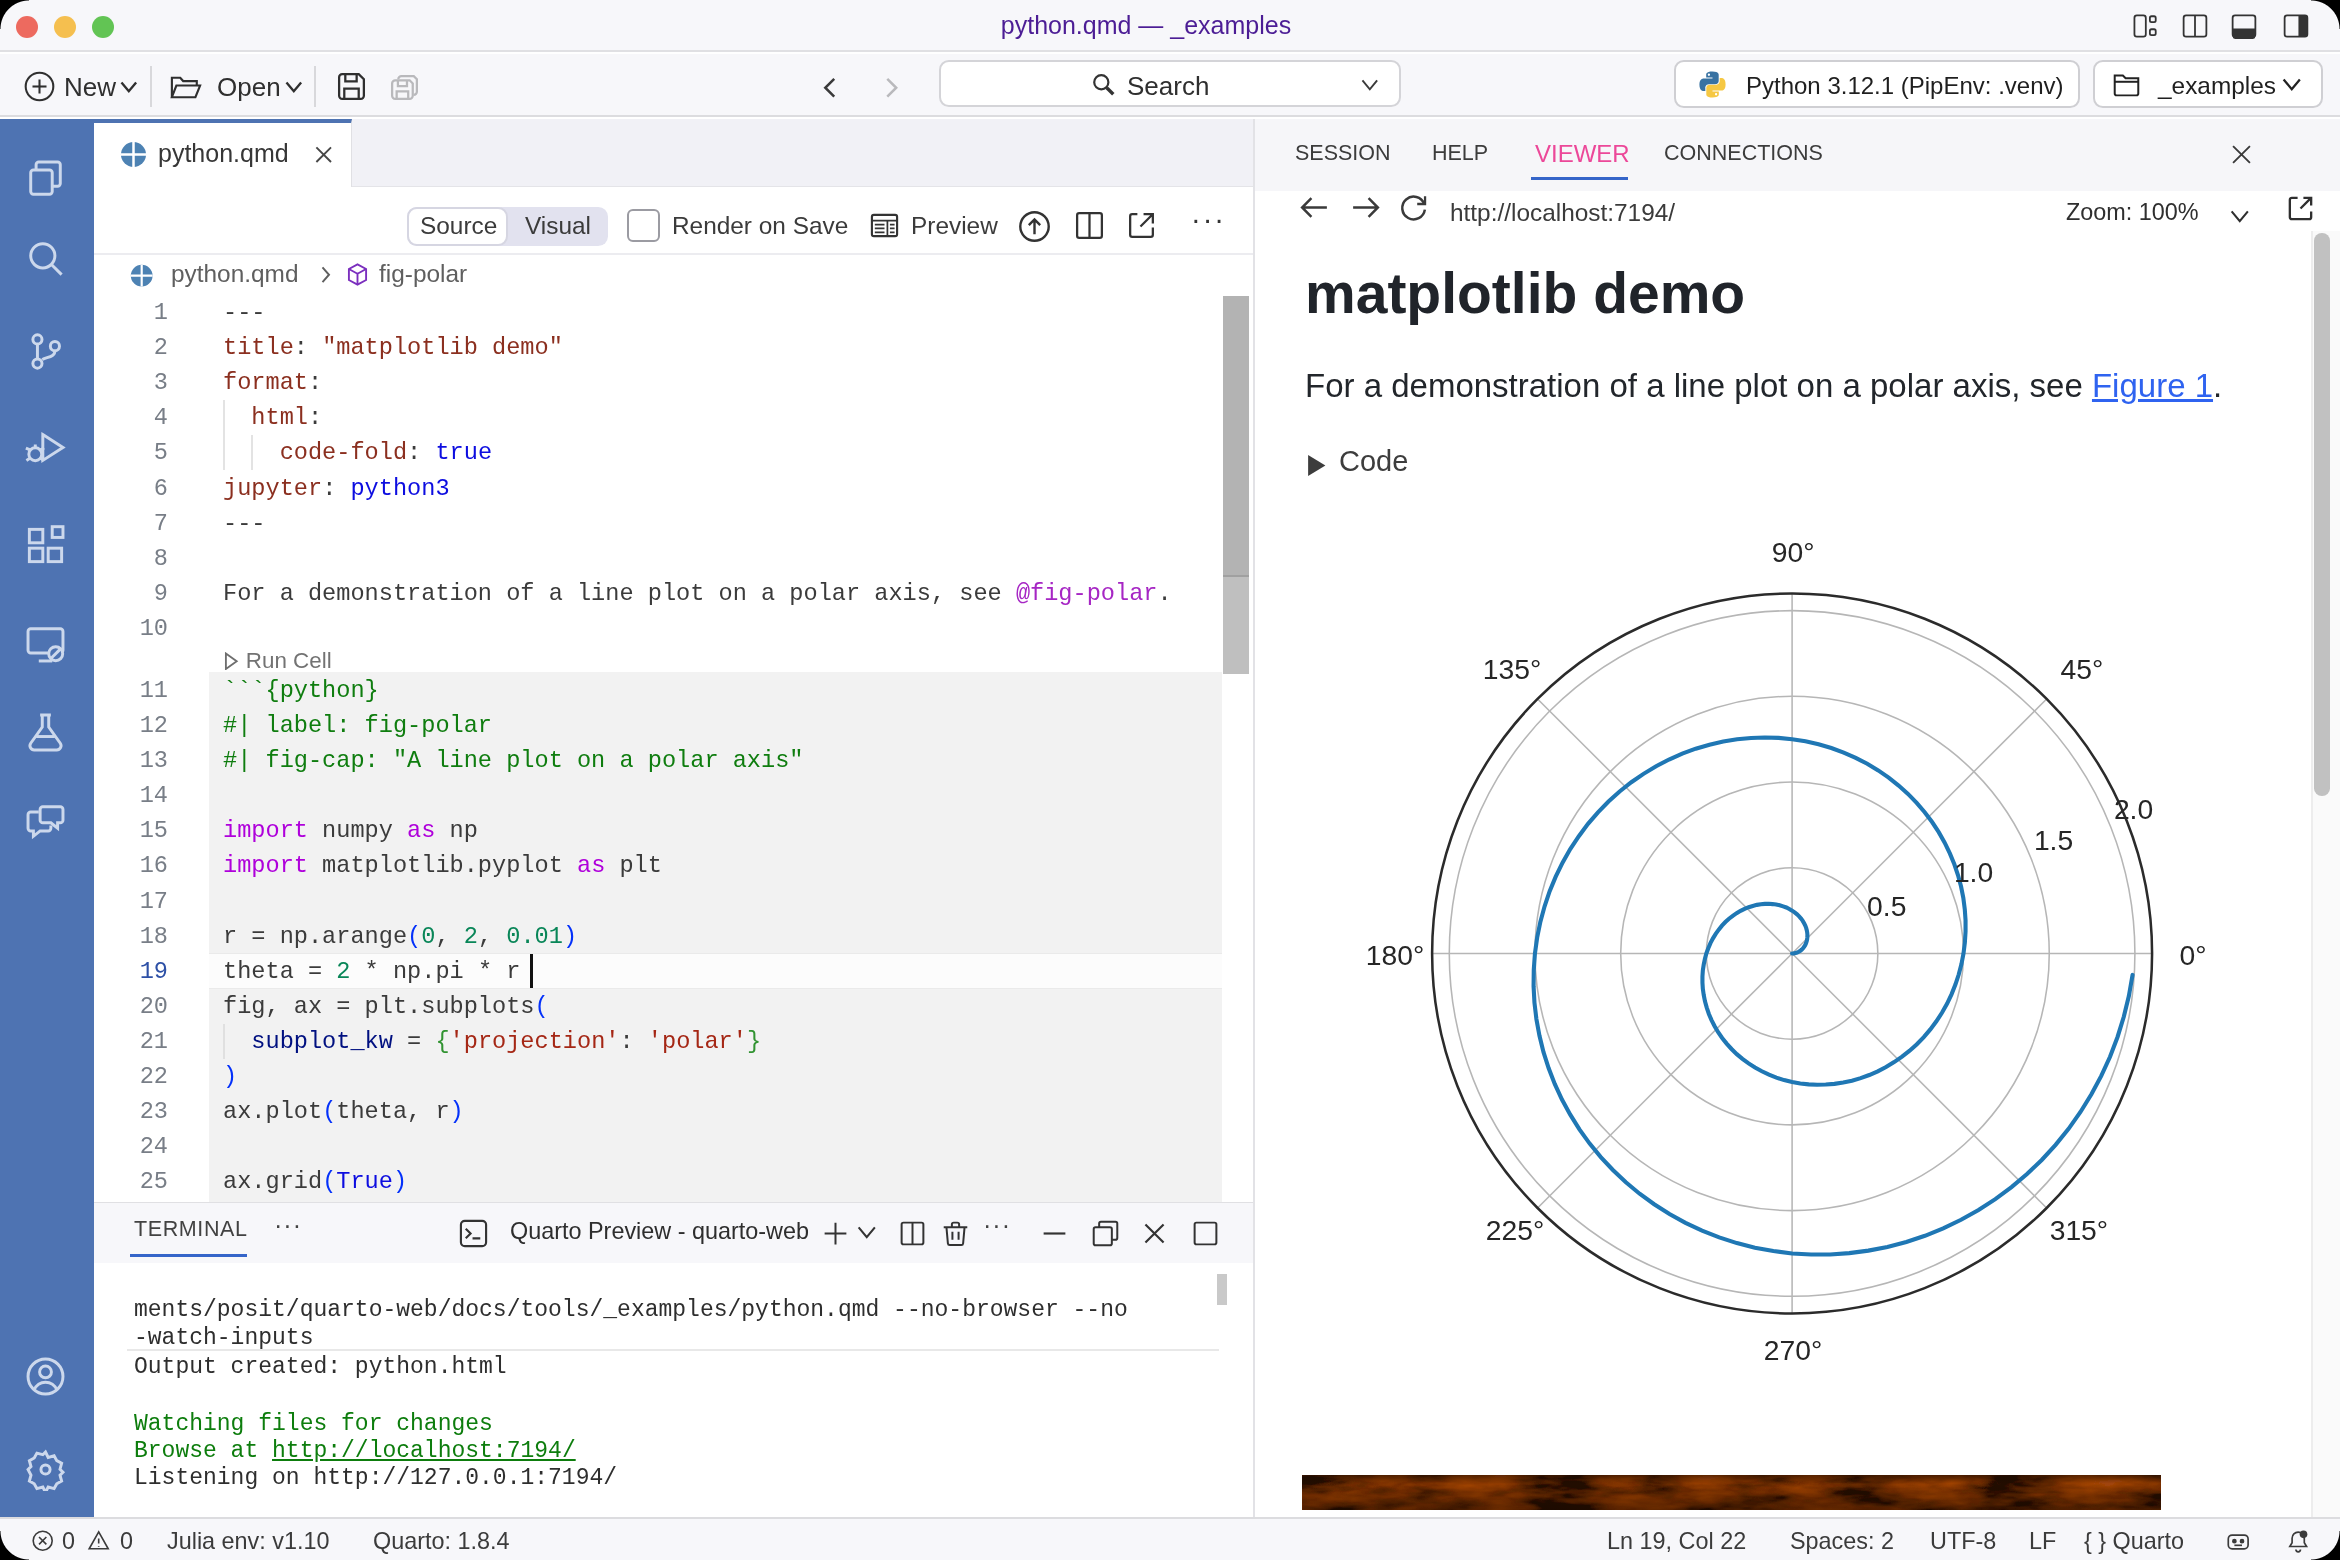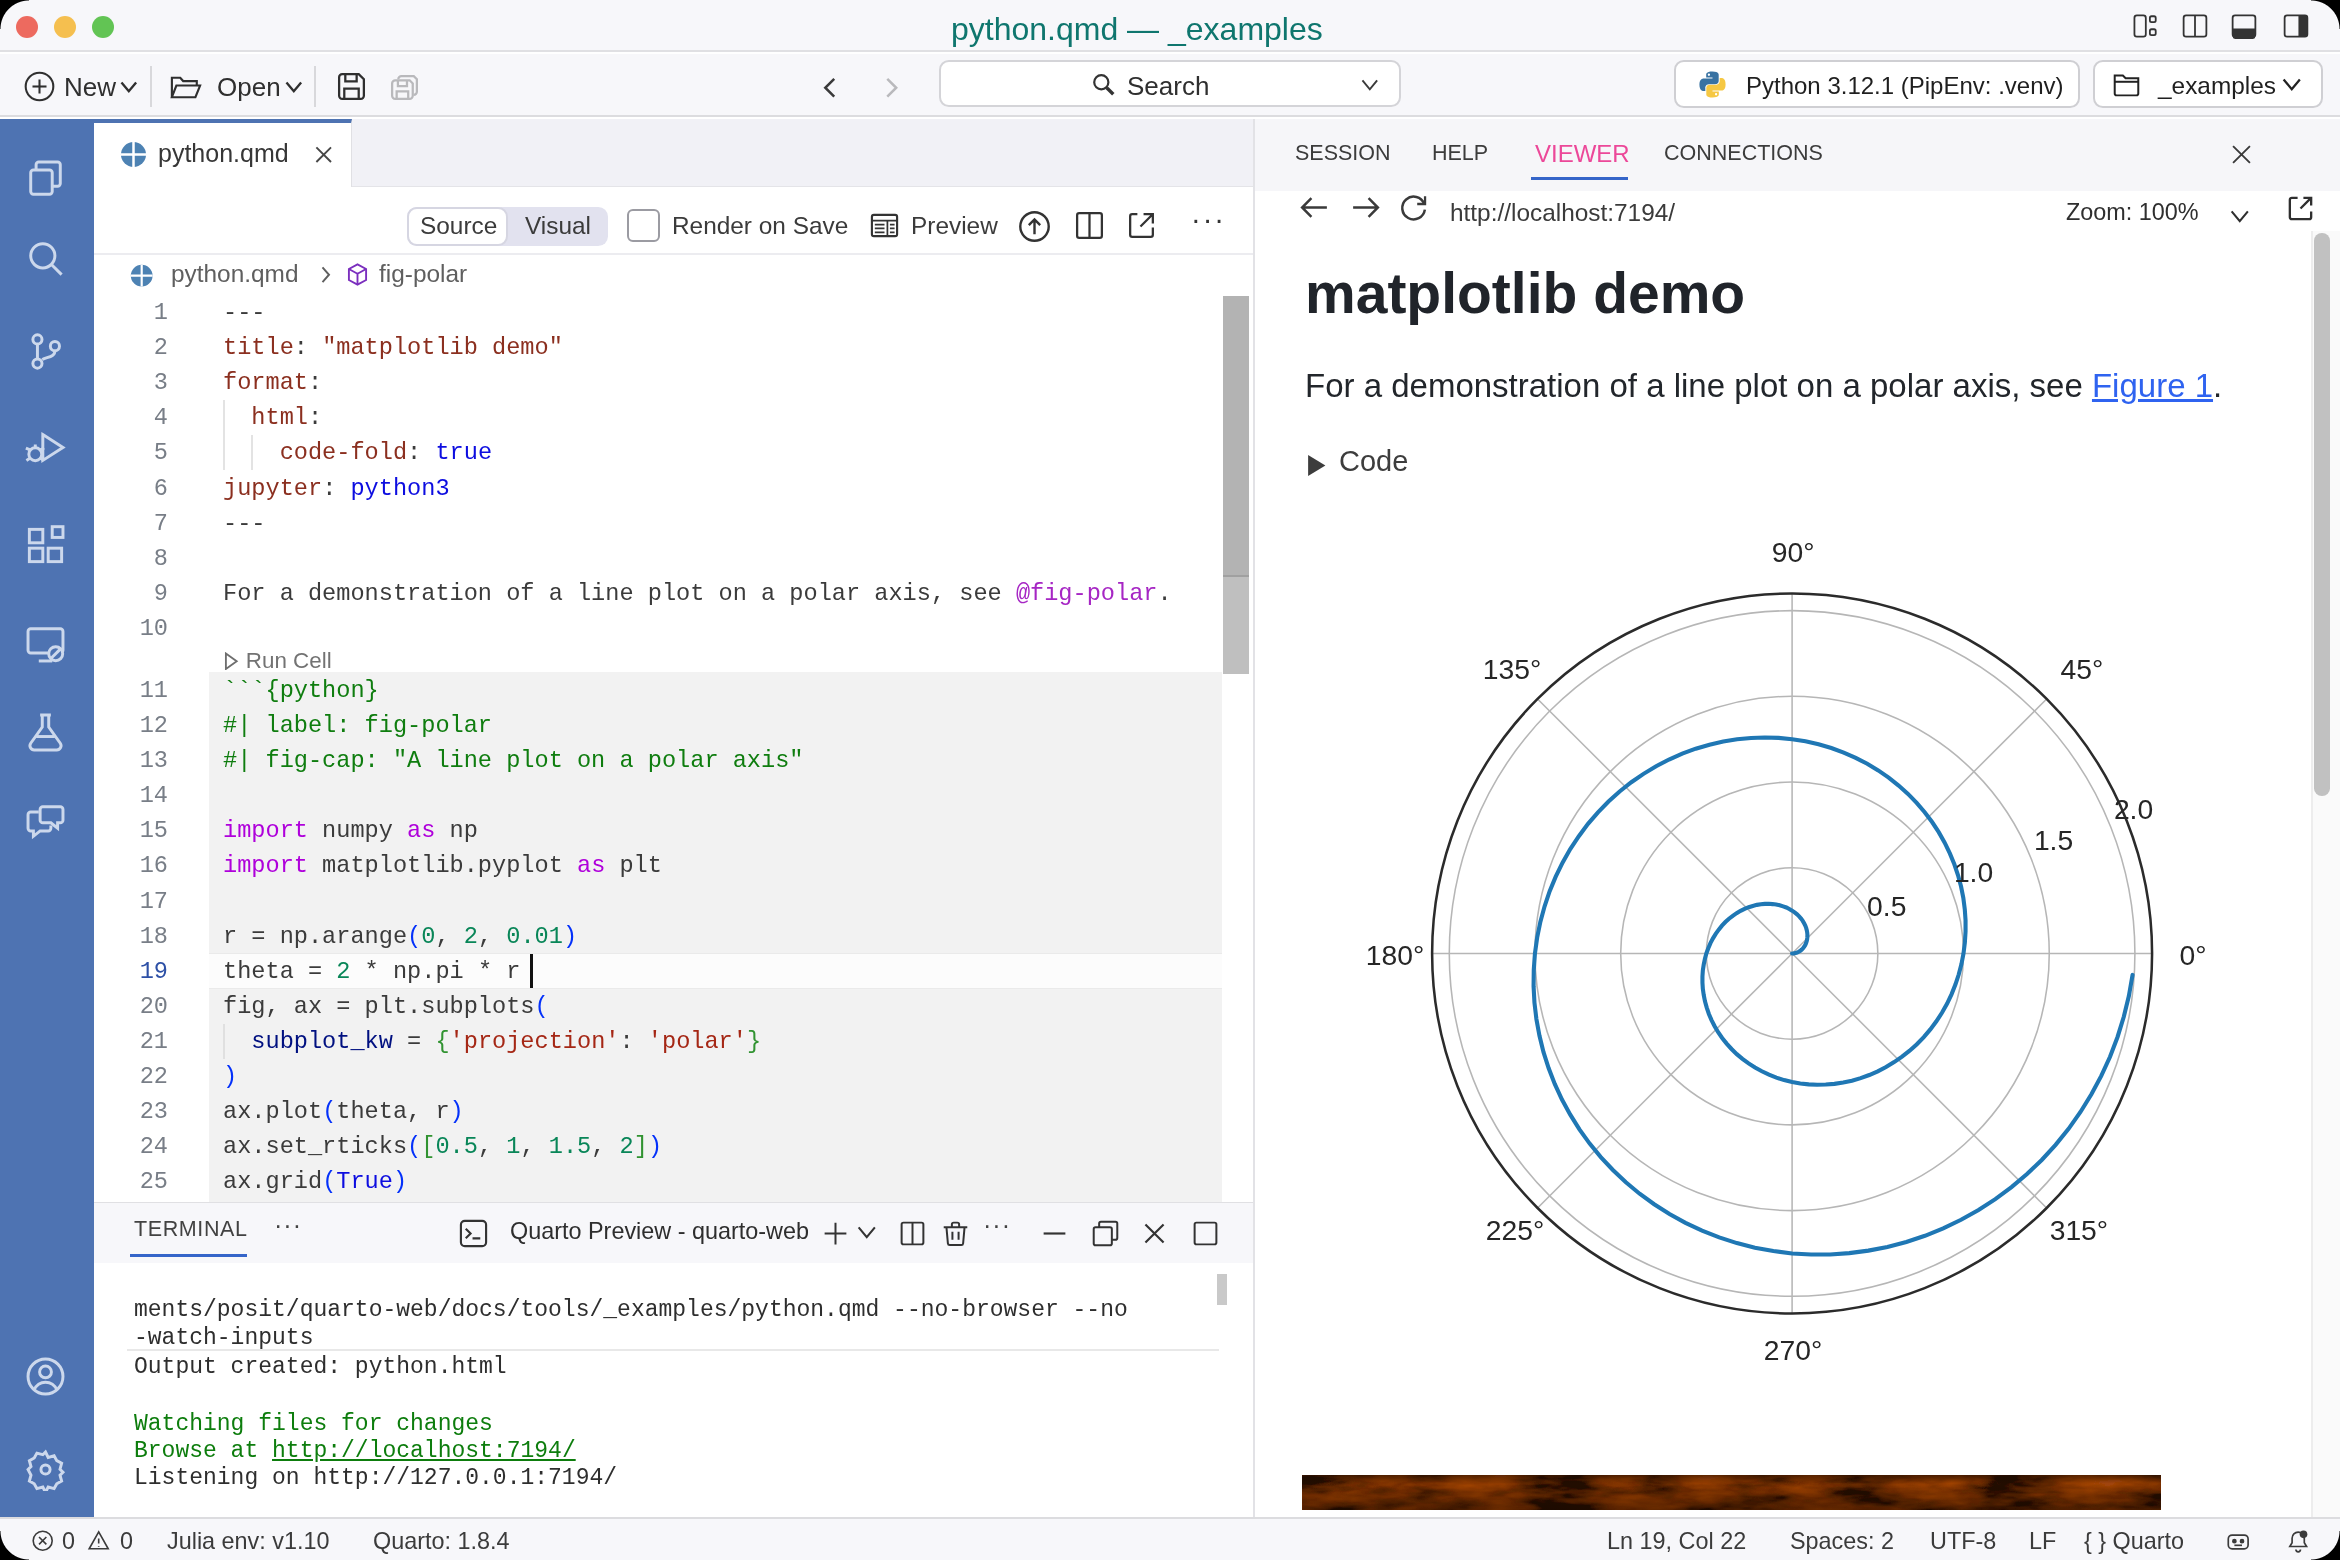--- a/index.html
+++ b/index.html
@@ -22,21 +22,21 @@
 .tline{position:absolute;font-family:"Liberation Mono",monospace;font-size:23px;line-height:27px;white-space:pre;color:#2e2e2e;left:40px}
 .ym{color:#8b2f1f}.pstr{color:#a52715}.blu{color:#0d0de0}.grn{color:#0f7d0f}
 .num{color:#098658}.pur{color:#af00db}.brb{color:#0431fa}.brg{color:#319331}.nav{color:#001080}.mag{color:#a626c4}
 svg.ic{display:block}
 </style></head>
 <body>
 <div class="abs" id="titlebar">
   <div class="tl" style="left:15.6px;background:#ed6a5f"></div>
   <div class="tl" style="left:54px;background:#f5bf4f"></div>
   <div class="tl" style="left:92px;background:#62c454"></div>
-  <div class="abs" style="left:951px;top:10.7px;width:390px;text-align:left;font-size:32px;color:#0f766e">python.qmd — _examples</div>
+  <div class="abs" style="left:951px;top:10.7px;width:390px;text-align:center;font-size:25px;color:#4c1d95">python.qmd — _examples</div>
   <svg class="abs ic" style="left:2132px;top:12.7px" width="26" height="26" viewBox="0 0 16 16" fill="none" stroke="#333" stroke-width="1.1">
       <rect x="1.5" y="1.5" width="7" height="13" rx="1.5"></rect>
       <rect x="11" y="2" width="3.6" height="3.6" rx="1"></rect>
       <rect x="11" y="10" width="3.6" height="3.6" rx="1"></rect>
     </svg>
   <svg class="abs ic" style="left:2182px;top:12.7px" width="26" height="26" viewBox="0 0 16 16" fill="none" stroke="#333" stroke-width="1.1">
       <rect x="1" y="1.5" width="14" height="13" rx="1.5"></rect>
       <line x1="8" y1="1.5" x2="8" y2="14.5"></line>
     </svg>
   <svg class="abs ic" style="left:2231px;top:12.7px" width="26" height="26" viewBox="0 0 16 16">
@@ -208,21 +208,20 @@
   <div class="abs" style="left:436px;top:659px;width:2.9px;height:34px;background:#111"></div>
   <div class="lnum" style="top:694px">20</div>
     <div class="codeline" style="top:694px">fig, ax = plt.subplots<span class="brb">(</span></div>
   <div class="lnum" style="top:729px">21</div>
     <div class="codeline" style="top:729px">  <span class="nav">subplot_kw</span> = <span class="brg">{</span><span class="pstr">'projection'</span>: <span class="pstr">'polar'</span><span class="brg">}</span></div>
   <div class="lnum" style="top:764px">22</div>
     <div class="codeline brb" style="top:764px">)</div>
   <div class="lnum" style="top:799px">23</div>
     <div class="codeline" style="top:799px">ax.plot<span class="brb">(</span>theta, r<span class="brb">)</span></div>
   <div class="lnum" style="top:834px">24</div>
-    <div class="codeline" style="top:834px">ax.set_rticks<span class="brb">(</span><span class="brg">[</span><span class="num">0.5</span>, <span class="num">1</span>, <span class="num">1.5</span>, <span class="num">2</span><span class="brg">]</span><span class="brb">)</span></div>
   <div class="lnum" style="top:869px">25</div>
     <div class="codeline" style="top:869px">ax.grid<span class="brb">(</span><span class="blu">True</span><span class="brb">)</span></div>
   <div class="abs" style="left:1129px;top:1px;width:26px;height:279px;background:#b3b3b3"></div>
   <div class="abs" style="left:1129px;top:280px;width:26px;height:99px;background:#bfbfbf;border-top:2px solid #a0a0a0"></div>
 </div>
 <div class="abs" id="terminal">
   <div class="tline" style="top:93px">ments/posit/quarto-web/docs/tools/_examples/python.qmd --no-browser --no</div>
   <div class="tline" style="top:121px">-watch-inputs</div>
   <div class="abs" style="left:33px;top:145px;width:1092px;height:2px;background:#e8e8e8"></div>
   <div class="tline" style="top:150px">Output created: python.html</div>

